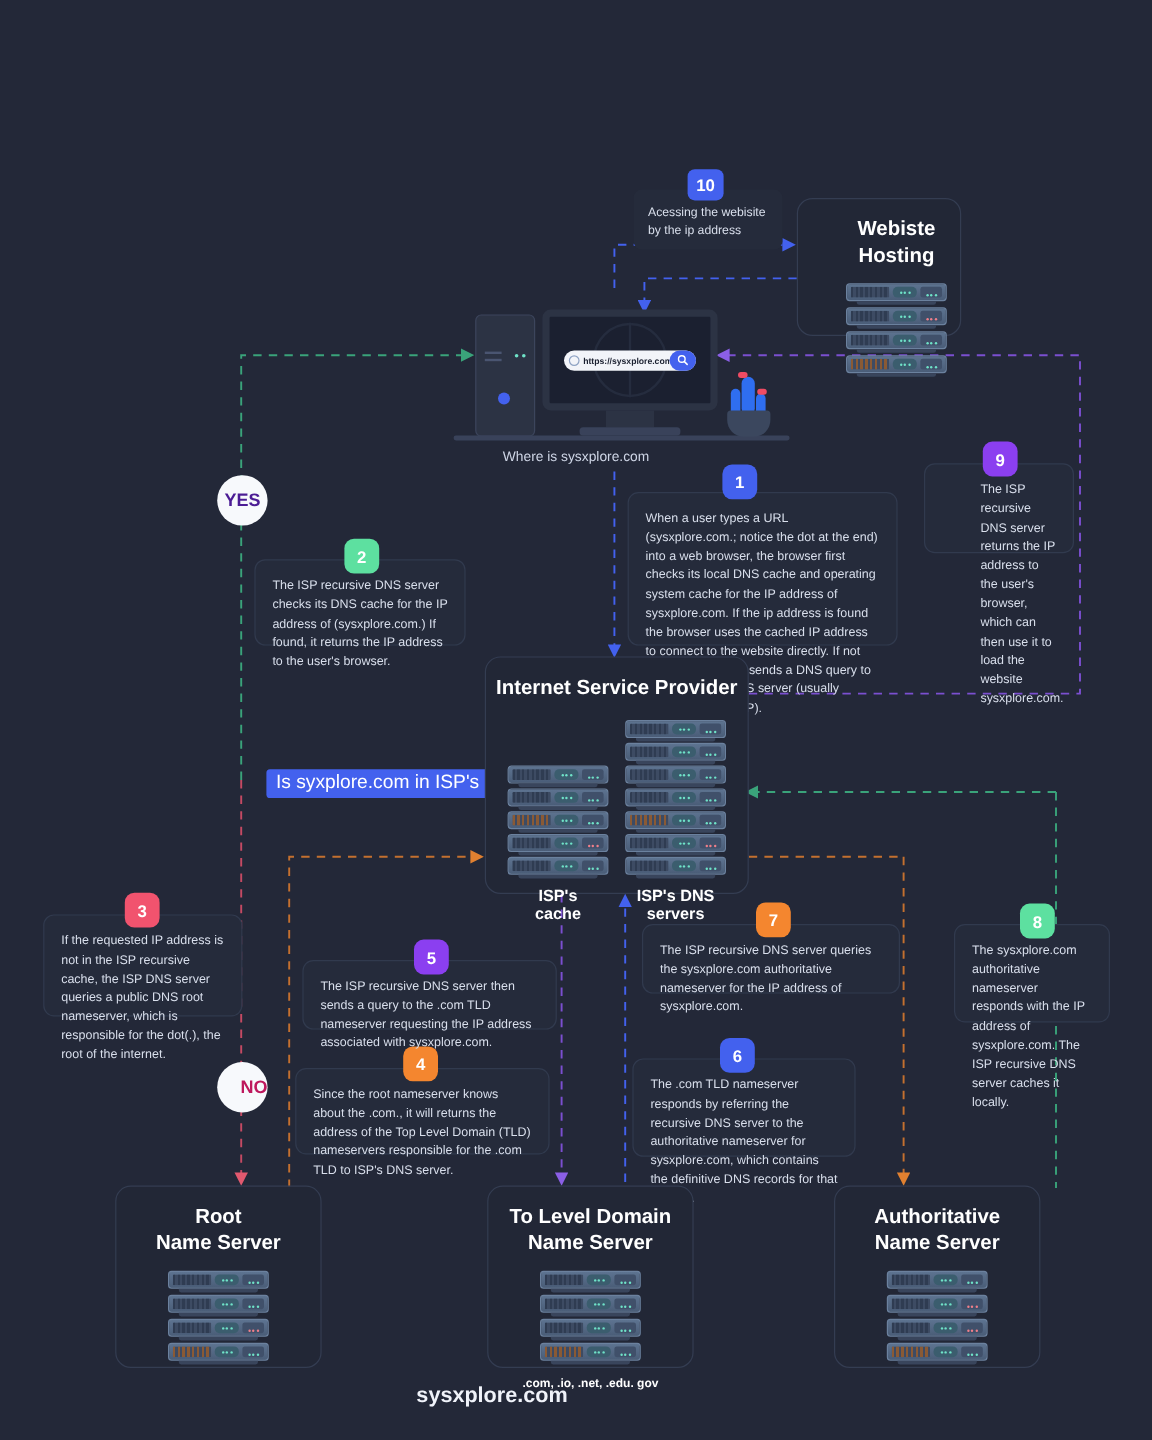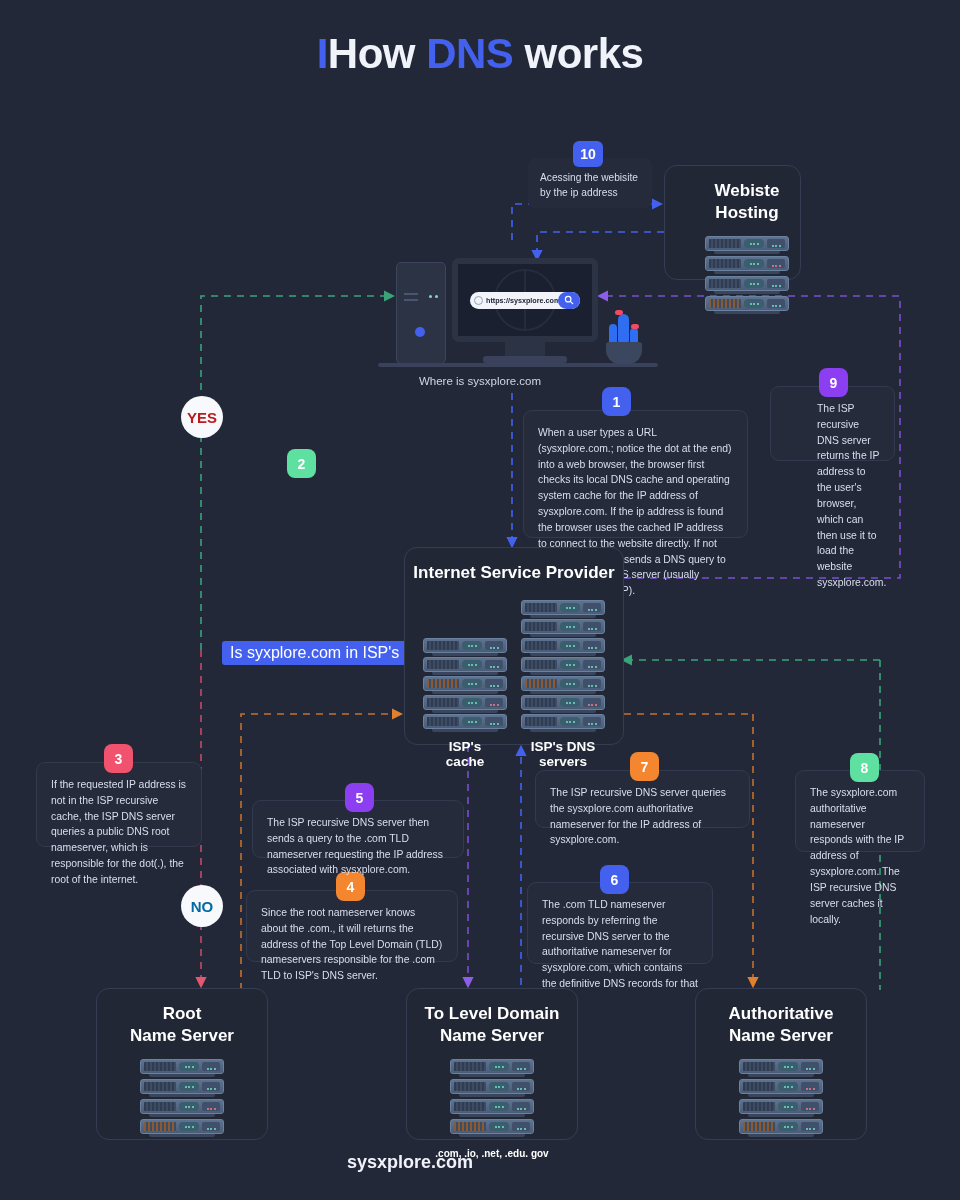--- a/index.html
+++ b/index.html
@@ -127,45 +127,42 @@
 
   .wherelbl{position:absolute;left:0;top:375px;width:960px;text-align:center;
     font-size:11.5px;color:#cfd6e6;}
 
   
   .circle{
     position:absolute;width:42px;height:42px;border-radius:50%;background:#f7f9fc;
     display:flex;align-items:center;justify-content:center;
     font-size:15px;font-weight:bold;
   }
-  .circle.yes{color:#b91c1c;}
-  .circle.no{color:#0369a1;}
+  .circle.yes{color:#4c1d95;}
+  .circle.no{color:#be185d;justify-content:flex-end;}
 
   .qlabel{
     position:absolute;background:#4361ee;color:#fff;
     font-size:16px;padding:3px 8px;border-radius:3px;white-space:nowrap;
   }
 
   .tldlist{font-size:10px;font-weight:bold;color:#fff;margin-top:14px;}
   .footer{position:absolute;left:0;top:1152px;width:820px;text-align:center;
     font-size:18px;font-weight:bold;color:#f0f3fa;}
 
   .step10{
     position:absolute;background:#252b3b;border-radius:7px;
     padding:12px 12px;font-size:10.2px;line-height:1.5;color:#d9dfec;box-sizing:border-box;
   }
 </style>
 </head>
 <body>
 
 <div id="stage">
 
-  <div class="title">
-    <span class="bar">I</span><span class="wht">How </span><span class="blue">DNS</span><span class="wht"> works</span>
-  </div>
 
   <svg id="wires" viewBox="0 0 960 1200">
     <defs>
       <marker id="aGreen" markerWidth="7" markerHeight="7" refX="5" refY="3.5" orient="auto">
         <path d="M0,0 L7,3.5 L0,7 z" fill="#3aa37a"></path>
         </marker>
       <marker id="aPink" markerWidth="7" markerHeight="7" refX="5" refY="3.5" orient="auto">
         <path d="M0,0 L7,3.5 L0,7 z" fill="#e2596f"></path>
         </marker>
       <marker id="aOrange" markerWidth="7" markerHeight="7" refX="5" refY="3.5" orient="auto">
@@ -315,20 +312,23 @@
     <span>Is syxplore.com in ISP's cache?</span>
   </div>
 
   <div class="card" style="left:523px;top:410px;width:225px;height:128px;">
     <span>When a user types a URL (sysxplore.com.; notice the dot at the end) into a web browser, the browser first checks its local DNS cache and operating system cache for the IP address of sysxplore.com. If the ip address is found the browser uses the cached IP address to connect to the website directly. If not found the  browser sends a DNS query to the configured DNS server (usually provided by the ISP).</span>
   </div>
   <div class="badge" style="left:602px;top:387px;background:#4361ee;">
     <span>1</span>
   </div>
 
+  <div class="card" style="left:212px;top:466px;width:176px;height:72px;">
+    <span>The ISP recursive DNS server checks its DNS cache for the IP address of (sysxplore.com.) If found, it returns the IP address to the user's browser.</span>
+  </div>
   <div class="badge" style="left:287px;top:449px;background:#5de0a0;">
     <span>2</span>
   </div>
 
   <div class="card" style="left:36px;top:762px;width:166px;height:85px;">
     <span>If the requested IP address is not in the ISP recursive cache, the ISP DNS server queries a public DNS root nameserver, which is responsible for the dot(.), the root of the internet.</span>
   </div>
   <div class="badge" style="left:104px;top:744px;background:#f1536e;">
     <span>3</span>
   </div>

